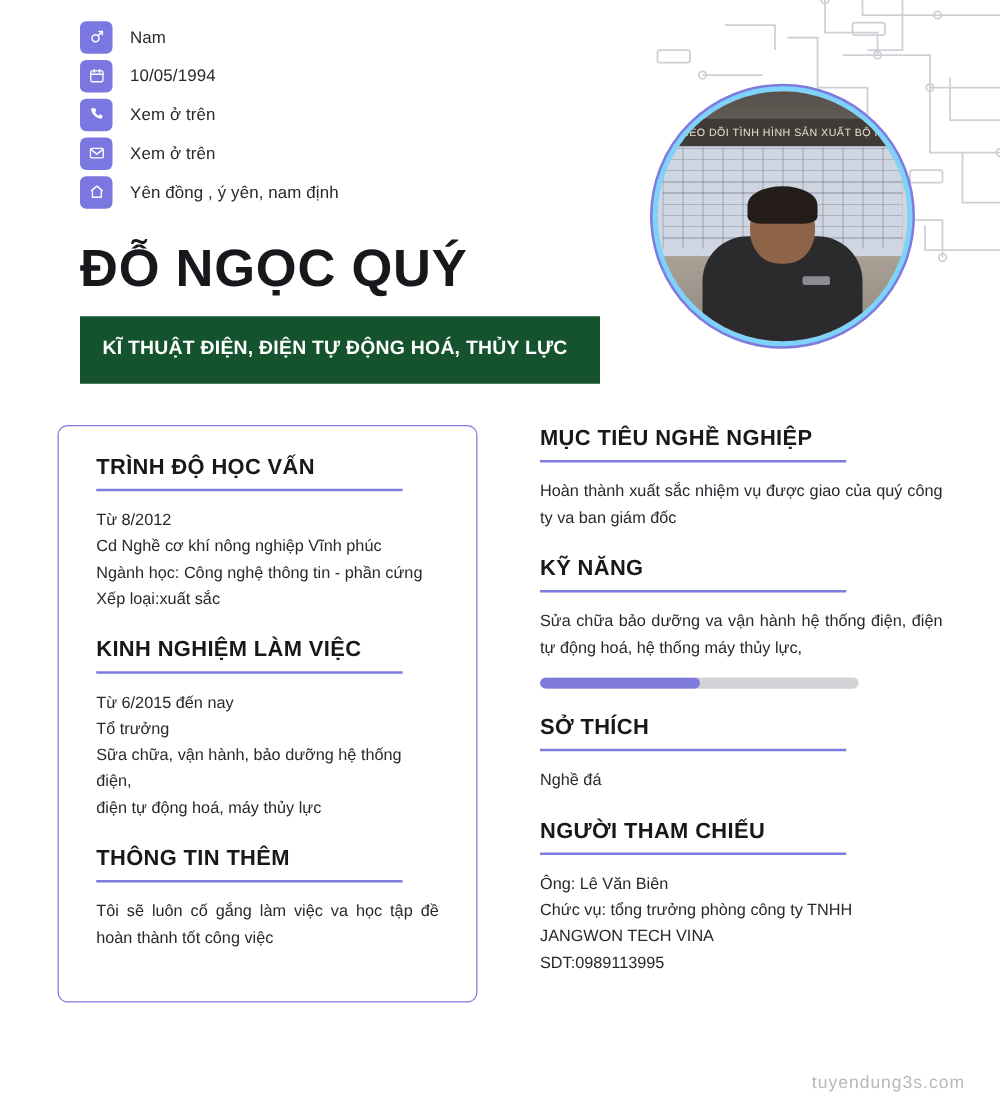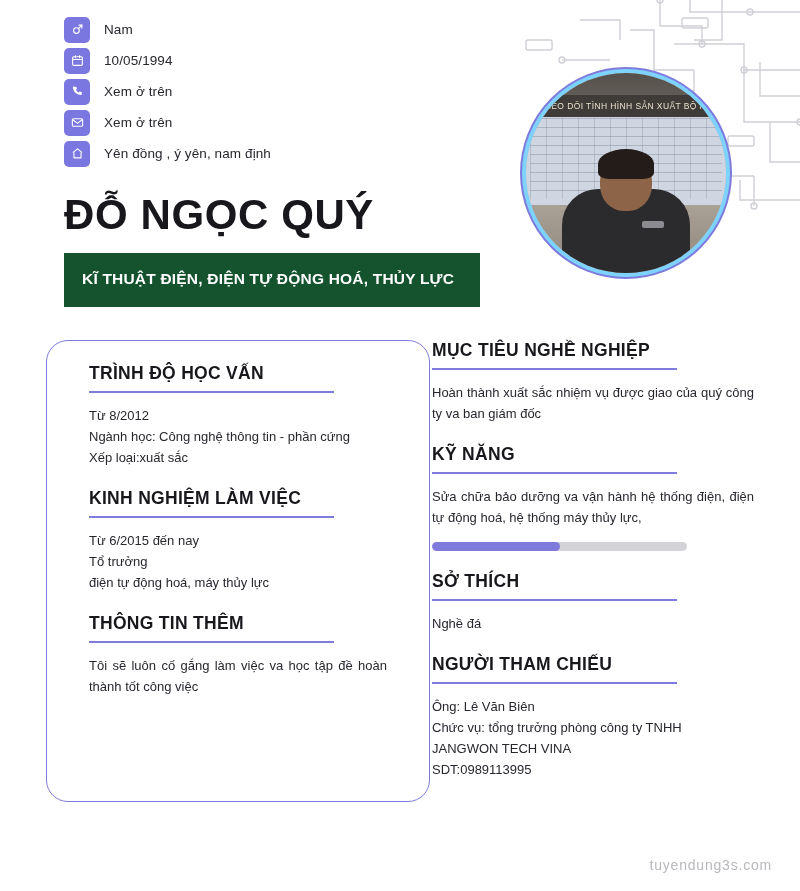--- a/index.html
+++ b/index.html
@@ -146,24 +146,24 @@
     position: absolute; left: 58%; top: 74%;
     width: 22px; height: 7px;
     background: #8b8b90;
     border-radius: 2px;
   }
 
   
   .left-card {
     position: absolute;
     left: 46px; top: 340px;
-    width: 384px; height: 462px;
+    width: 336px; height: 462px;
     border: 1.5px solid #7f7bdd;
-    border-radius: 22px;
-    padding: 22px 42px;
+    border-radius: 8px;
+    padding: 22px 30px;
   }
   .right-col {
     position: absolute;
     left: 432px; top: 330px;
     width: 322px;
     margin-top: 10px;
   }
 
   .sec-head {
     font-size: 17.5px;
@@ -322,29 +322,31 @@
       <div class="person-logo"></div>
     </div>
   </div>
 
   <div class="left-card">
 
     <div class="sec">
       <div class="sec-head">TRÌNH ĐỘ HỌC VẤN</div>
       <div class="sec-rule"></div>
       <div class="line bold">Từ 8/2012</div>
+      <div class="line bold">Cd Nghề cơ khí nông nghiệp Vĩnh phúc</div>
       <div class="line">Ngành học: Công nghệ thông tin - phần cứng</div>
       <div class="line">Xếp loại:xuất sắc</div>
     </div>
 
     <div class="sec">
       <div class="sec-head">KINH NGHIỆM LÀM VIỆC</div>
       <div class="sec-rule"></div>
       <div class="line bold">Từ 6/2015 đến nay</div>
       <div class="line">Tổ trưởng</div>
+      <div class="line">Sữa chữa, vận hành, bảo dưỡng hệ thống điện,</div>
       <div class="line">điện tự động hoá, máy thủy lực</div>
     </div>
 
     <div class="sec">
       <div class="sec-head">THÔNG TIN THÊM</div>
       <div class="sec-rule"></div>
       <div class="line just">Tôi sẽ luôn cố gắng làm việc va học tập đề hoàn thành tốt công việc</div>
     </div>
 
   </div>

